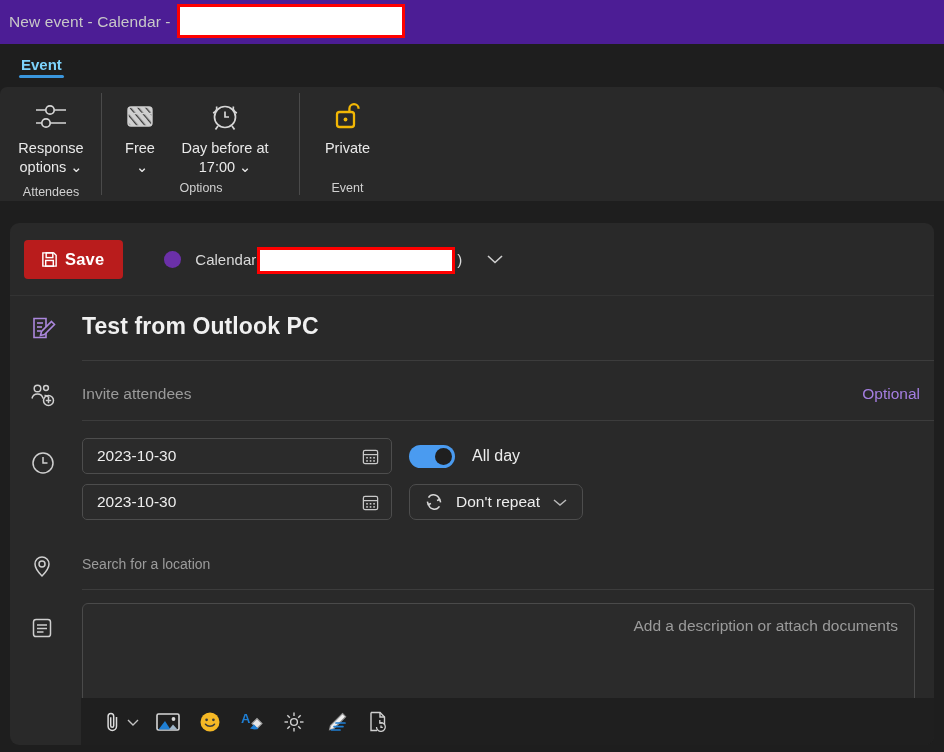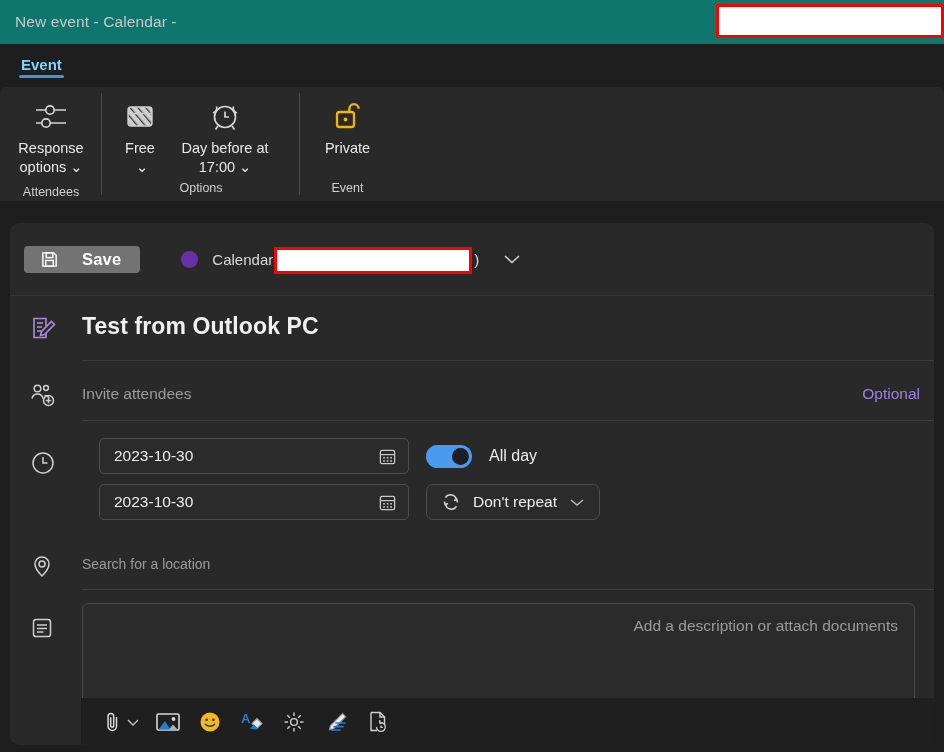--- a/index.html
+++ b/index.html
@@ -8,21 +8,21 @@
     background:#1e1e1e;
     font-family:"Liberation Sans","DejaVu Sans",sans-serif;
     color:#e8e8e8;
     -webkit-font-smoothing:antialiased;
   }
   .app{position:relative;width:944px;height:752px;}
 
   
   .titlebar{
     height:44px;display:flex;align-items:center;
-    padding-left:15px;background:#0f766e;justify-content:space-between;
+    padding-left:9px;background:#4c1d95;
   }
   .titlebar .ttxt{font-size:15.5px;color:#c8c8c8;letter-spacing:.1px;}
   .redact{
     display:inline-block;background:#ffffff;border:3px solid #ff0000;
     vertical-align:middle;
   }
   .redact-title{width:222px;height:28px;margin-left:6px;position:relative;top:-1px;}
 
   
   .ribbonwrap{background:#1e1e1e;padding:0 0 0 0;}
@@ -66,23 +66,23 @@
   
   .card{
     position:absolute;left:10px;top:223px;width:924px;height:522px;
     background:#292929;border-radius:9px;overflow:hidden;
   }
   .cardtop{
     height:72px;display:flex;align-items:center;padding-left:14px;gap:0;
     border-bottom:1px solid #333;
   }
   .savebtn{
-    display:flex;align-items:center;gap:23px;
-    background:#737373;border:none;border-radius:4px;
-    height:27px;padding:0 19px 0 16px;color:#fff;cursor:pointer;
+    display:flex;align-items:center;gap:6px;
+    background:#b91c1c;border:none;border-radius:4px;
+    height:39px;padding:0 19px 0 16px;color:#fff;cursor:pointer;
   }
   .savebtn .slabel{font-size:16.5px;font-weight:700;letter-spacing:.2px;}
   .caldot{
     width:17px;height:17px;border-radius:50%;background:#6b30a8;
     margin-left:41px;flex:0 0 auto;
   }
   .caltext{font-size:15px;color:#d9d9d9;margin-left:14px;}
   .redact-cal{width:192px;height:21px;position:relative;top:1px;margin-left:1px;}
   .calparen{font-size:15px;color:#d9d9d9;margin-left:2px;}
   .calchev{margin-left:22px;color:#cfcfcf;cursor:pointer;}
@@ -104,21 +104,21 @@
   }
 
   .r-att{height:62px;align-items:center;}
   .attline{
     display:flex;align-items:center;justify-content:space-between;
     padding-bottom:17px;padding-top:16px;
   }
   .attph{font-size:15.5px;color:#9b9b9b;}
   .optional{font-size:15.5px;color:#a47ee0;cursor:pointer;}
 
-  .r-time{padding-top:12px;gap:17px;}
+  .r-time{padding-top:12px;}
   .r-time .rowicon{padding-top:12px;}
   .fieldrow{display:flex;align-items:center;gap:17px;margin-bottom:10px;}
   .datefield{
     width:310px;height:36px;box-sizing:border-box;
     background:#2b2b2b;border:1px solid #4d4d4d;border-radius:5px;
     display:flex;align-items:center;justify-content:space-between;
     padding:0 11px 0 14px;cursor:text;
   }
   .datefield .dval{font-size:15.5px;color:#ededed;}
   .toggle{

